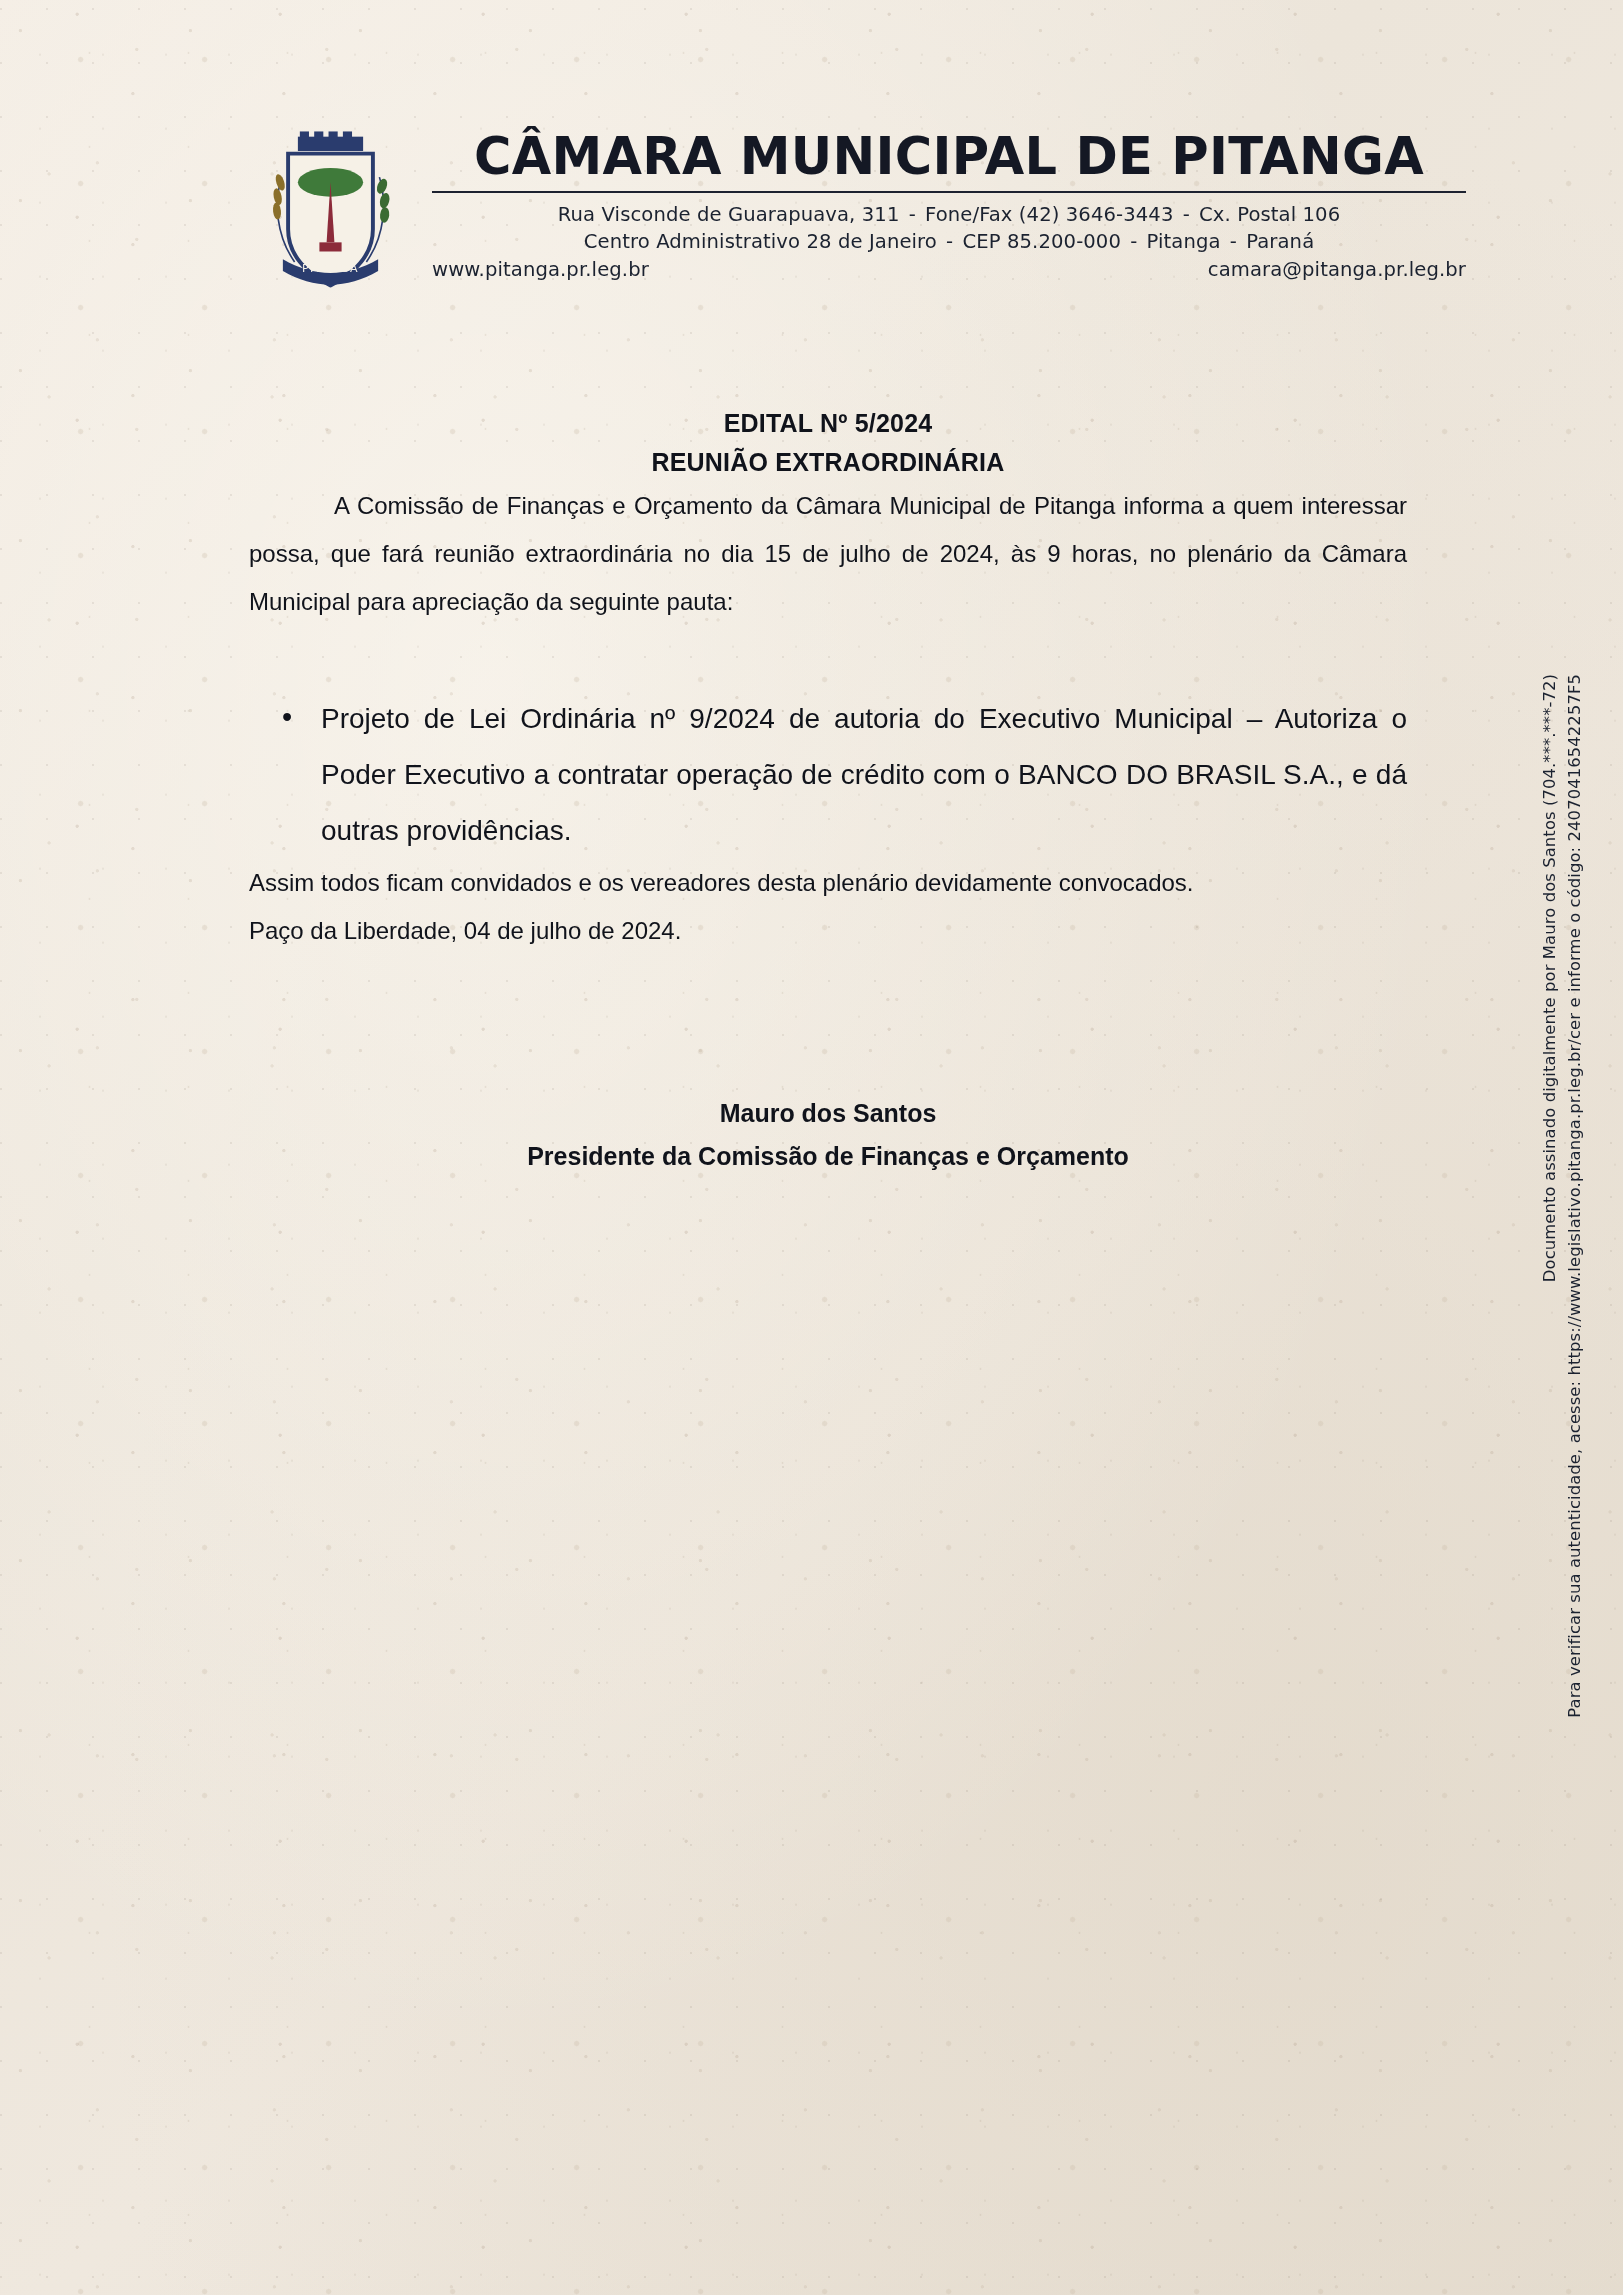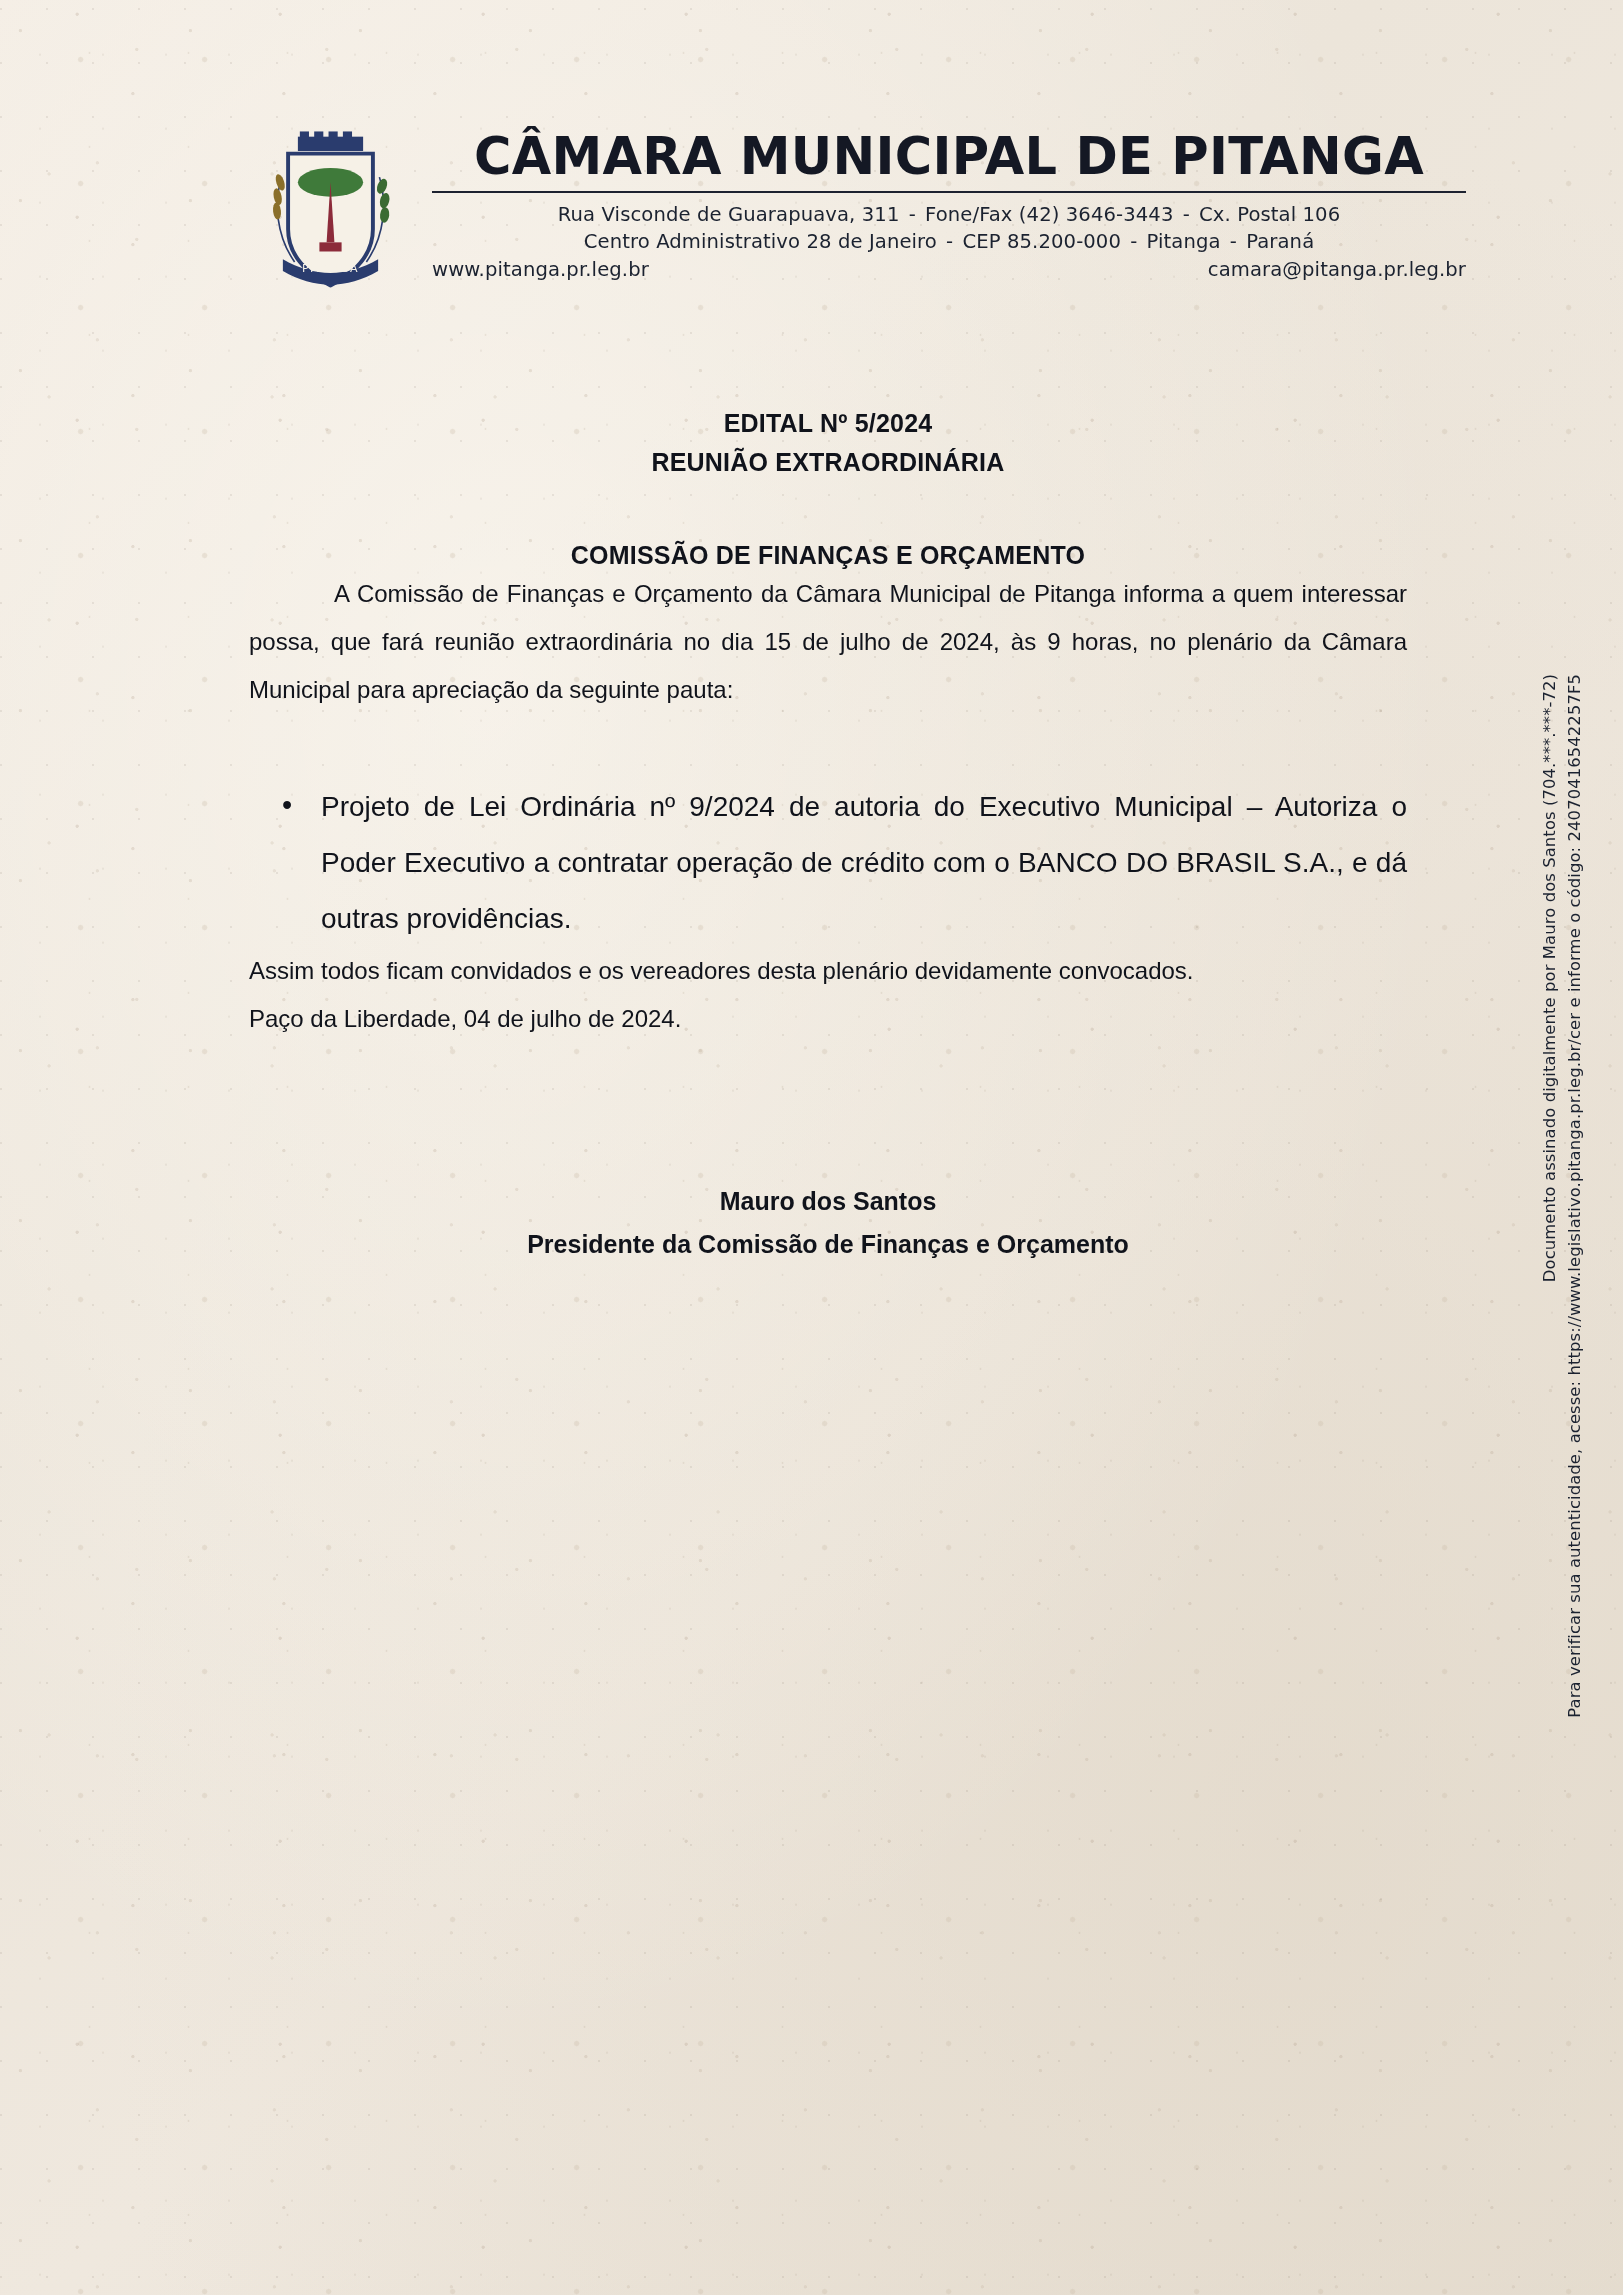--- a/index.html
+++ b/index.html
@@ -268,21 +268,20 @@
     </div>
   </div>
 
   <div class="content">
 
     <div class="title-block">
       <div>EDITAL Nº 5/2024</div>
       <div>REUNIÃO EXTRAORDINÁRIA</div>
     </div>
 
-    <div class="subject">COMISSÃO DE FINANÇAS E ORÇAMENTO</div>
 
     <p class="para para-lead"><span class="indent"></span><span>A Comissão de Finanças e Orçamento da Câmara Municipal de Pitanga informa a quem interessar possa, que fará reunião extraordinária no dia 15 de julho de 2024, às 9 horas, no plenário da Câmara Municipal para apreciação da seguinte pauta:</span></p>
 
     <ul class="agenda">
       <li><span>Projeto de Lei Ordinária nº 9/2024 de autoria do Executivo Municipal – Autoriza o Poder Executivo a contratar operação de crédito com o BANCO DO BRASIL S.A., e dá outras providências.</span></li>
     </ul>
 
     <p class="para para-closing">Assim todos ficam convidados e os vereadores desta plenário devidamente convocados.</p>
 
     <p class="para place-date">Paço da Liberdade, 04 de julho de 2024.</p>

